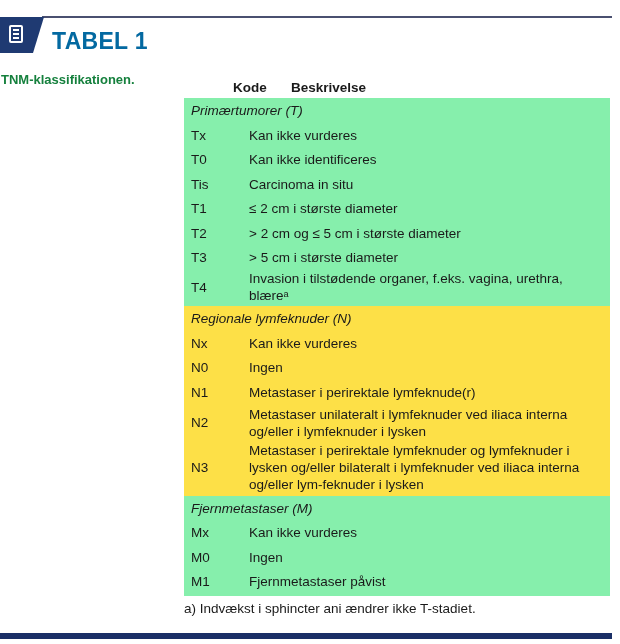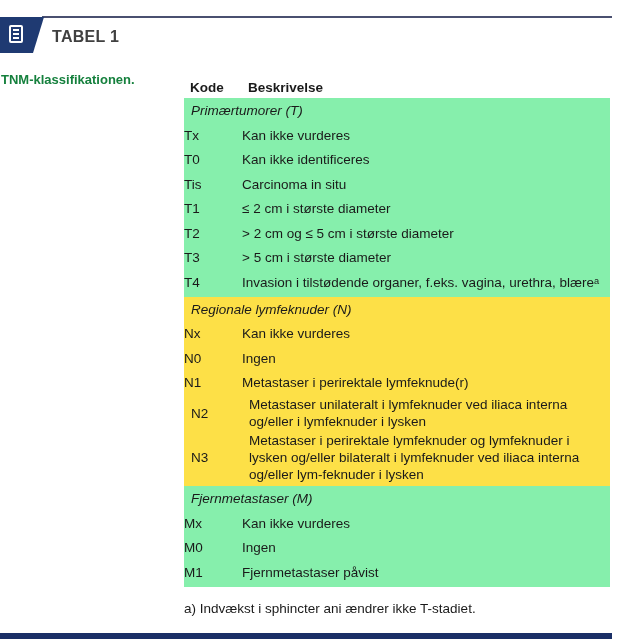--- a/index.html
+++ b/index.html
@@ -46,23 +46,23 @@
     position: absolute;
     left: 2px;
     right: 2px;
     height: 2px;
     background: #ffffff;
   }
   .badge-title {
     position: absolute;
     left: 52px;
     top: 28px;
-    font-size: 16px;
+    font-size: 23px;
     font-weight: bold;
-    color: #404040;
+    color: #0369a1;
     letter-spacing: 0.3px;
   }
   .caption {
     position: absolute;
     left: 1px;
     top: 72px;
     font-size: 13px;
     font-weight: bold;
     color: #15803d;
   }
@@ -72,36 +72,38 @@
     top: 76px;
     width: 426px;
     font-size: 13.5px;
   }
   .tbl-head {
     display: flex;
     height: 22px;
     align-items: center;
     font-weight: bold;
     padding-left: 6px;
+    margin-left: 43px;
   }
   .section {
     padding: 1px 0 2px 0;
   }
   .section.shaded { background: #86efac; }
   .section.light { background: #fde047; }
   .sec-title {
     font-style: italic;
     padding-left: 7px;
     height: 24px;
     line-height: 24px;
   }
   .row {
     display: flex;
     align-items: center;
     min-height: 24.5px;
+    padding-left: 7px;
   }
   .row.multi { padding: 1px 0 1px 7px; }
   .code {
     width: 58px;
     flex: 0 0 58px;
   }
   .desc {
     flex: 1;
     line-height: 17px;
     padding-right: 6px;

